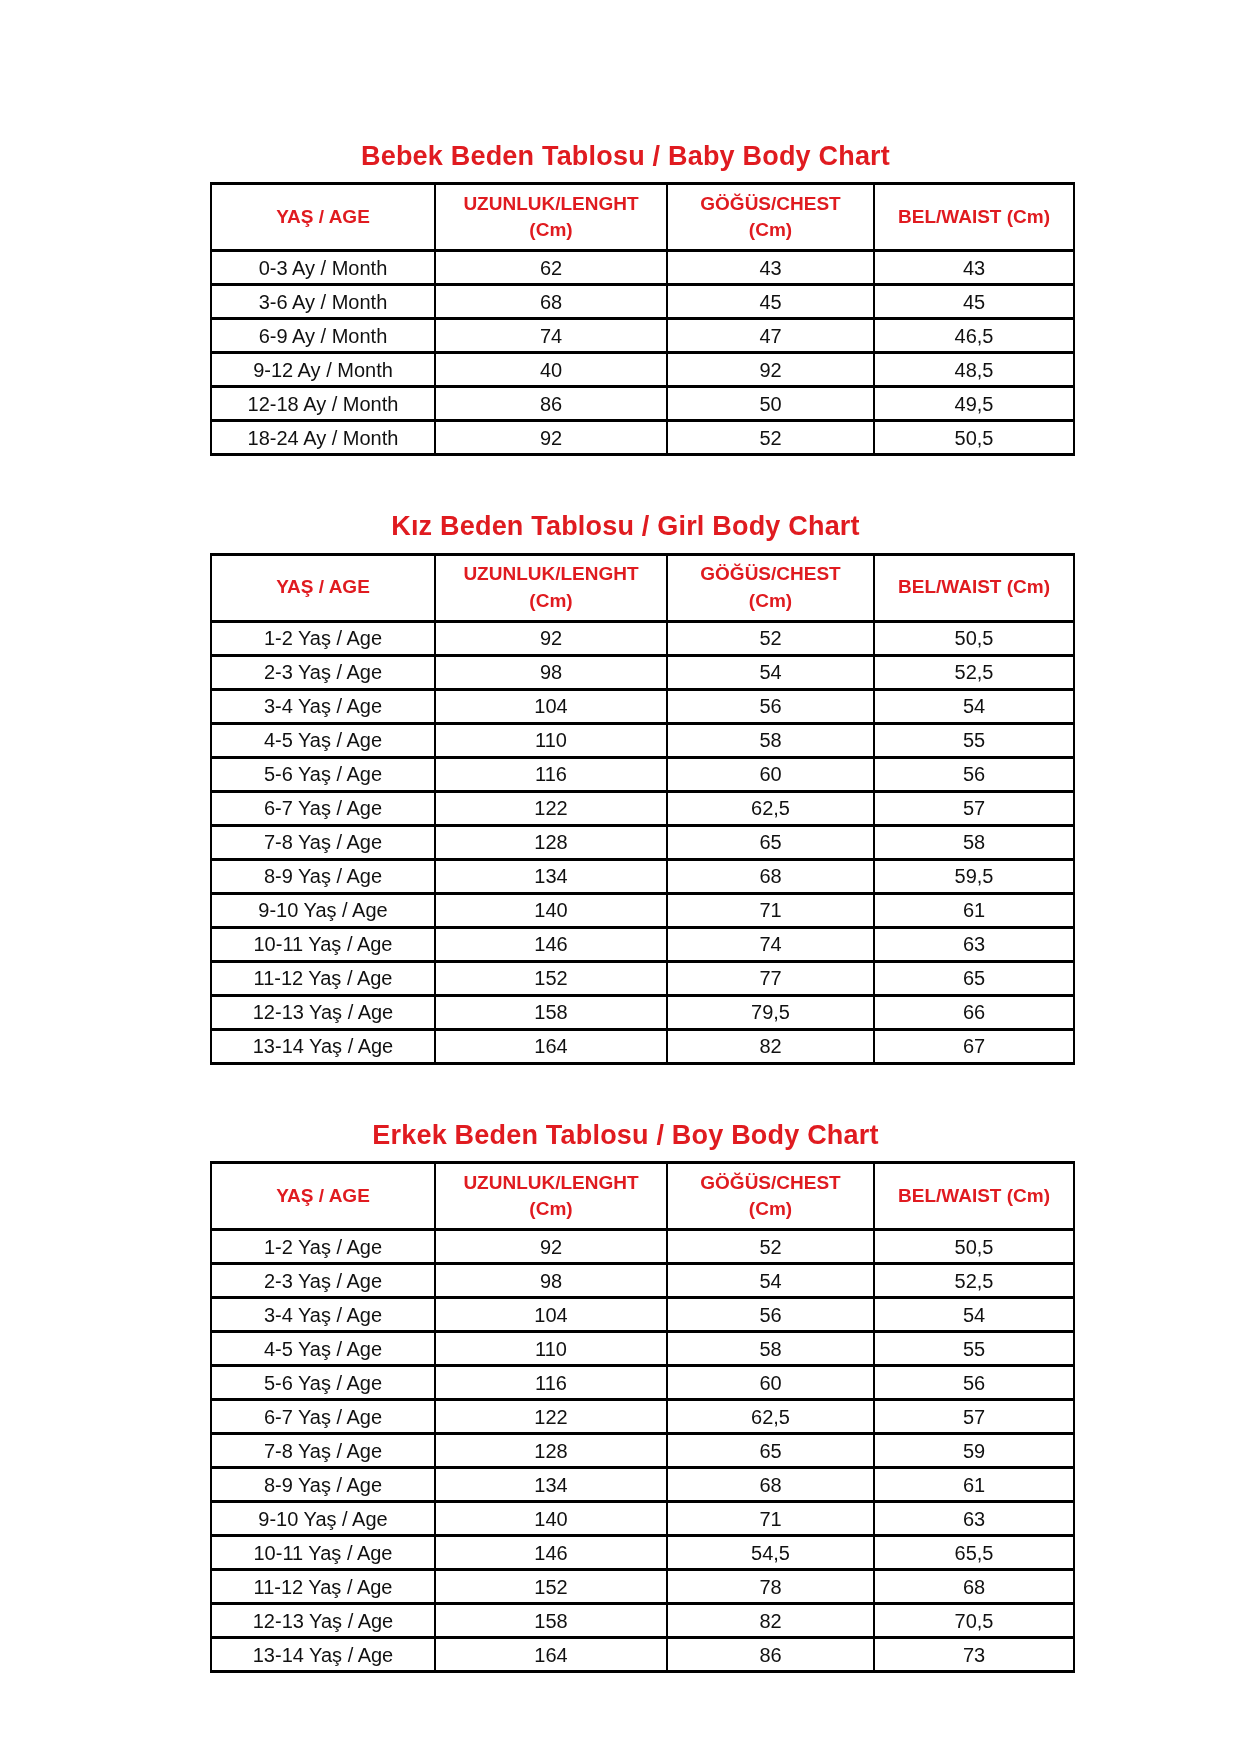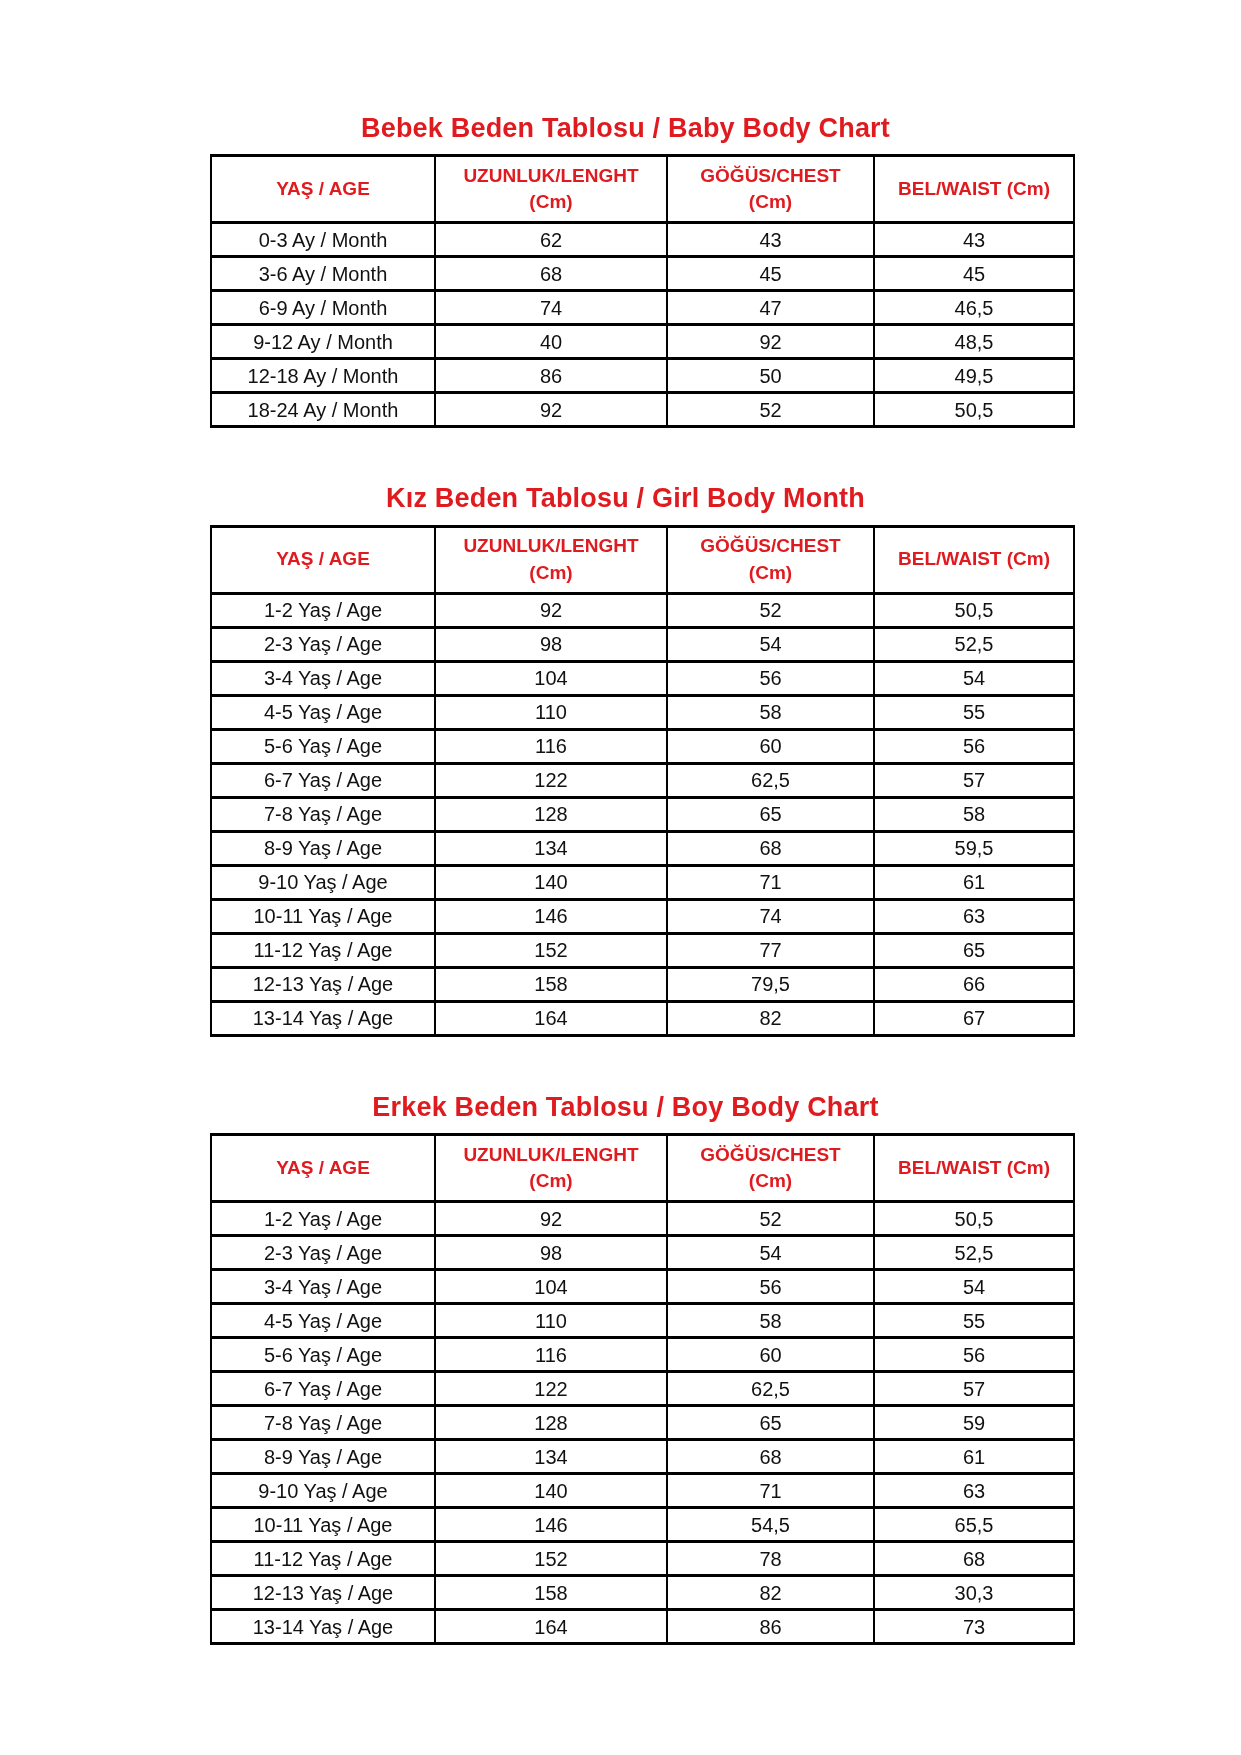--- a/index.html
+++ b/index.html
@@ -13,21 +13,21 @@
     min-height:1755px;
     background:#ffffff;
     font-family:"Liberation Sans", sans-serif;
   }
   .page{
     box-sizing:border-box;
     width:1241px;
     min-height:1755px;
     padding:112px 0 0 210px;
   }
-  .chart-section{width:831px;}
+  .chart-section{width:831px;margin-top:28px;}
   .chart-section + .chart-section{margin-top:54px;}
   .chart-title{
     margin:0 0 10px 0;
     color:var(--red);
     font-size:27px;
     line-height:1.2;
     font-weight:bold;
     text-align:center;
     letter-spacing:0.2px;
   }
@@ -126,21 +126,21 @@
               <td>18-24 Ay / Month</td>
               <td>92</td>
               <td>52</td>
               <td>50,5</td>
             </tr>
           </tbody>
     </table>
   </section>
 
   <section class="chart-section">
-    <h2 class="chart-title">Kız Beden Tablosu / Girl Body Month</h2>
+    <h2 class="chart-title">Kız Beden Tablosu / Girl Body Chart</h2>
     <table class="size-table">
       <thead>
         <tr>
           <th class="col-age">
             <span>YAŞ / AGE</span>
           </th>
           <th class="col-length">
             <span>UZUNLUK/LENGHT</span><br>
             <span>(Cm)</span>
           </th>
@@ -321,21 +321,21 @@
             <tr>
               <td>11-12 Yaş / Age</td>
               <td>152</td>
               <td>78</td>
               <td>68</td>
             </tr>
             <tr>
               <td>12-13 Yaş / Age</td>
               <td>158</td>
               <td>82</td>
-              <td>30,3</td>
+              <td>70,5</td>
             </tr>
             <tr>
               <td>13-14 Yaş / Age</td>
               <td>164</td>
               <td>86</td>
               <td>73</td>
             </tr>
           </tbody>
     </table>
   </section>

